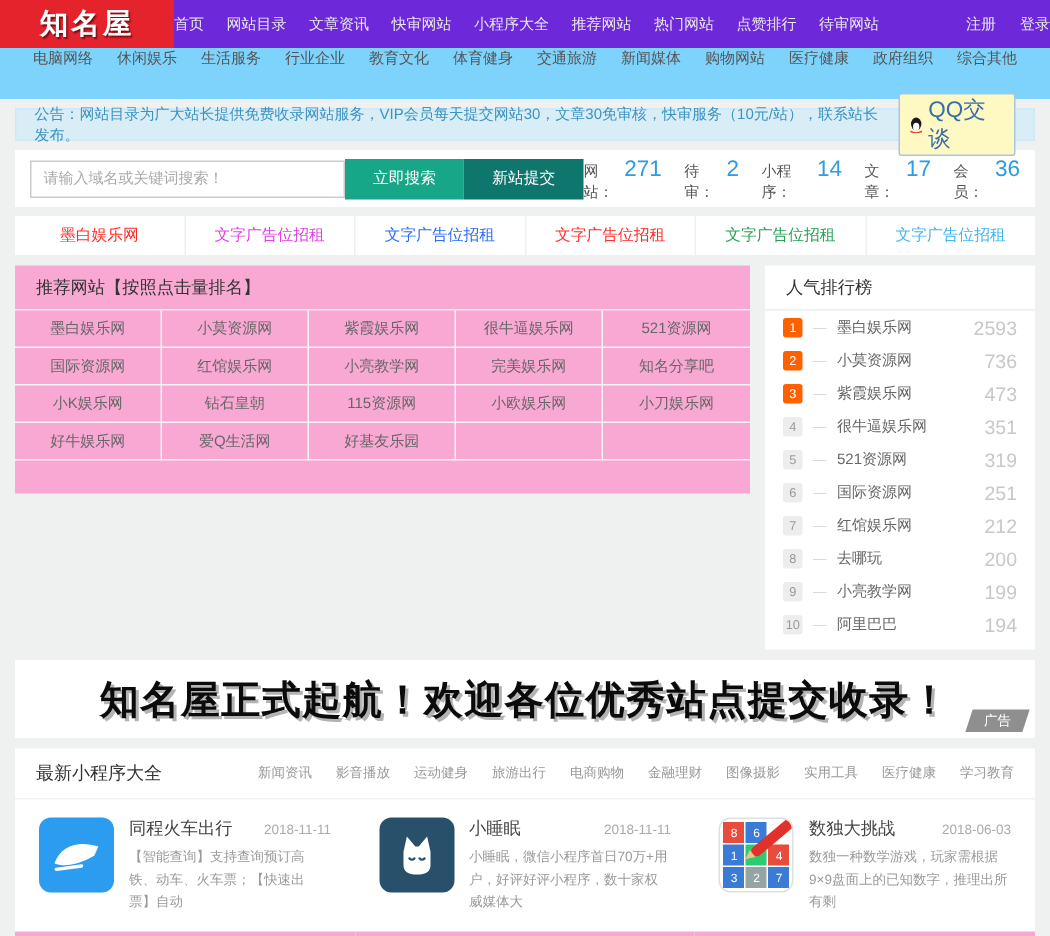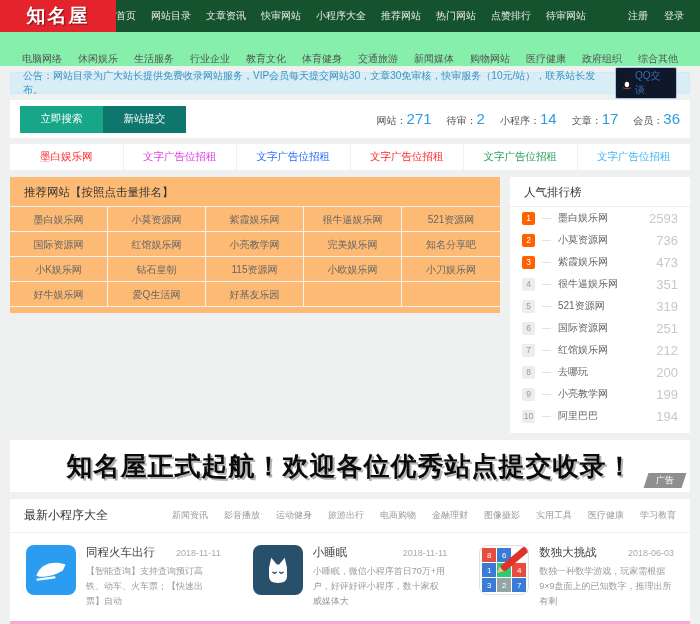--- a/index.html
+++ b/index.html
@@ -1,38 +1,38 @@
 <!DOCTYPE html>
 <html><head>
 <meta charset="utf-8">
 <style>
   * { margin:0; padding:0; box-sizing:border-box; }
   html,body { width:700px; height:624px; overflow:hidden; }
   body { background:#eff1f1; font-family:"Liberation Sans","DejaVu Sans",sans-serif; }
 
   
-  .header { height:32px; background:#14532d; display:flex; align-items:center; }
+  .header { height:32px; background:#6d28d9; display:flex; align-items:center; }
   .logo { width:116px; height:32px; background:#e4232d; color:#fff; font-size:19px; font-weight:bold;
           display:flex; align-items:center; justify-content:center; letter-spacing:2px;
           text-shadow:1px 1px 1px #7a0d12; cursor:pointer; }
   .topnav { display:flex; gap:15px; }
   .topnav span { font-size:10px; color:#e8e8e8; cursor:pointer; }
-  .auth { margin-left:auto; margin-right:16px; display:flex; gap:16px; }
+  .auth { margin-left:auto; display:flex; gap:16px; }
   .auth span { font-size:10px; color:#e8e8e8; cursor:pointer; }
 
   
-  .catbar { height:34px; background:#86efac; display:flex; align-items:flex-end; justify-content:space-around; padding:0 14px; }
+  .catbar { height:34px; background:#7dd3fc; display:flex; align-items:flex-start; justify-content:space-around; padding:0 14px; }
   .catbar span { font-size:10px; color:#555; cursor:pointer; }
 
   .page { padding:0 10px; }
 
   
   .notice { margin-top:6px; background:#d9edf7; border:1px solid #cfe9f5; color:#3a93c2;
             font-size:10px; height:22px; display:flex; align-items:center; padding:0 12px; }
-  .qq-btn { margin-left:7px; background:#0f172a; border:1px solid #a8c6e2; border-radius:2px; font-size:10px;
+  .qq-btn { margin-left:7px; background:#fef9c3; border:1px solid #a8c6e2; border-radius:2px; font-size:15px;
             color:#3a6ea8; padding:1px 6px; display:inline-flex; align-items:center; gap:3px; cursor:pointer; }
 
   
   .searchbar { margin-top:6px; background:#fff; height:38px; display:flex; align-items:center; padding:0 10px; }
   .search-input { width:218px; height:25px; border:1px solid #ccc; padding:0 8px; font-size:10px; color:#777; outline:none; }
   .search-input::placeholder { color:#aaa; }
   .btn { height:27px; width:83px; color:#fff; font-size:10.5px; border:none; cursor:pointer; }
   .btn-search { background:#18a689; }
   .btn-submit { background:#0f766e; }
   .stats { margin-left:auto; display:flex; gap:15px; align-items:baseline; }
@@ -43,21 +43,21 @@
   
   .adbar { margin-top:6px; background:#fff; height:26px; display:flex; }
   .ad { flex:1; display:flex; align-items:center; justify-content:center; font-size:10.5px;
         border-right:1px solid #f0f0f0; cursor:pointer; }
   .ad:last-child { border-right:none; }
   .ad-red { color:#ff2a2a; } .ad-magenta { color:#e040e0; } .ad-blue { color:#2a6bff; }
   .ad-green { color:#2aa054; } .ad-sky { color:#3fb6f0; }
 
   
   .main { margin-top:7px; display:flex; gap:10px; align-items:flex-start; }
-  .panel-left { flex:1; background:#fdba74; padding-bottom:6px; }
+  .panel-left { flex:1; background:#f9a8d4; padding-bottom:22px; }
   .panel-title { height:30px; line-height:30px; padding:0 14px; font-size:11.5px; color:#333; border-bottom:1px solid #eee; }
   .grid { display:grid; grid-template-columns:repeat(5,1fr); }
   .gcell { height:25px; line-height:25px; text-align:center; font-size:10px; color:#666;
            border-right:1px solid #f4f4f4; border-bottom:1px solid #f4f4f4; overflow:hidden; white-space:nowrap; cursor:pointer; }
   .gcell:nth-child(5n) { border-right:none; }
   .gcell.empty { cursor:default; }
 
   .sidebar { width:180px; background:#fff; padding-bottom:6px; }
   .rank-item { display:flex; align-items:center; height:22px; padding:0 12px; cursor:pointer; }
   .badge { width:13px; height:13px; border-radius:2px; background:#ededed; color:#999; font-size:8.5px;
@@ -147,20 +147,21 @@
       <svg width="10" height="11" viewBox="0 0 10 11">
         <ellipse cx="5" cy="4.6" rx="3.6" ry="4.4" fill="#1b1b1b"></ellipse>
         <ellipse cx="5" cy="6.6" rx="2.2" ry="2.8" fill="#fff"></ellipse>
         <path d="M1 9.2 Q5 11.4 9 9.2 L9 10.4 Q5 11.6 1 10.4 Z" fill="#e23b2e"></path>
       </svg>
       <span>QQ交谈</span>
     </span>
   </div>
 
   <div class="searchbar">
+    <input class="search-input" type="text" placeholder="请输入域名或关键词搜索！" style="">
     <button class="btn btn-search">立即搜索</button>
     <button class="btn btn-submit">新站提交</button>
     <div class="stats">
       <span class="stat">
           <span class="s-label">网站：</span>
           <span class="s-value">271</span>
         </span>
       <span class="stat">
           <span class="s-label">待审：</span>
           <span class="s-value">2</span>

